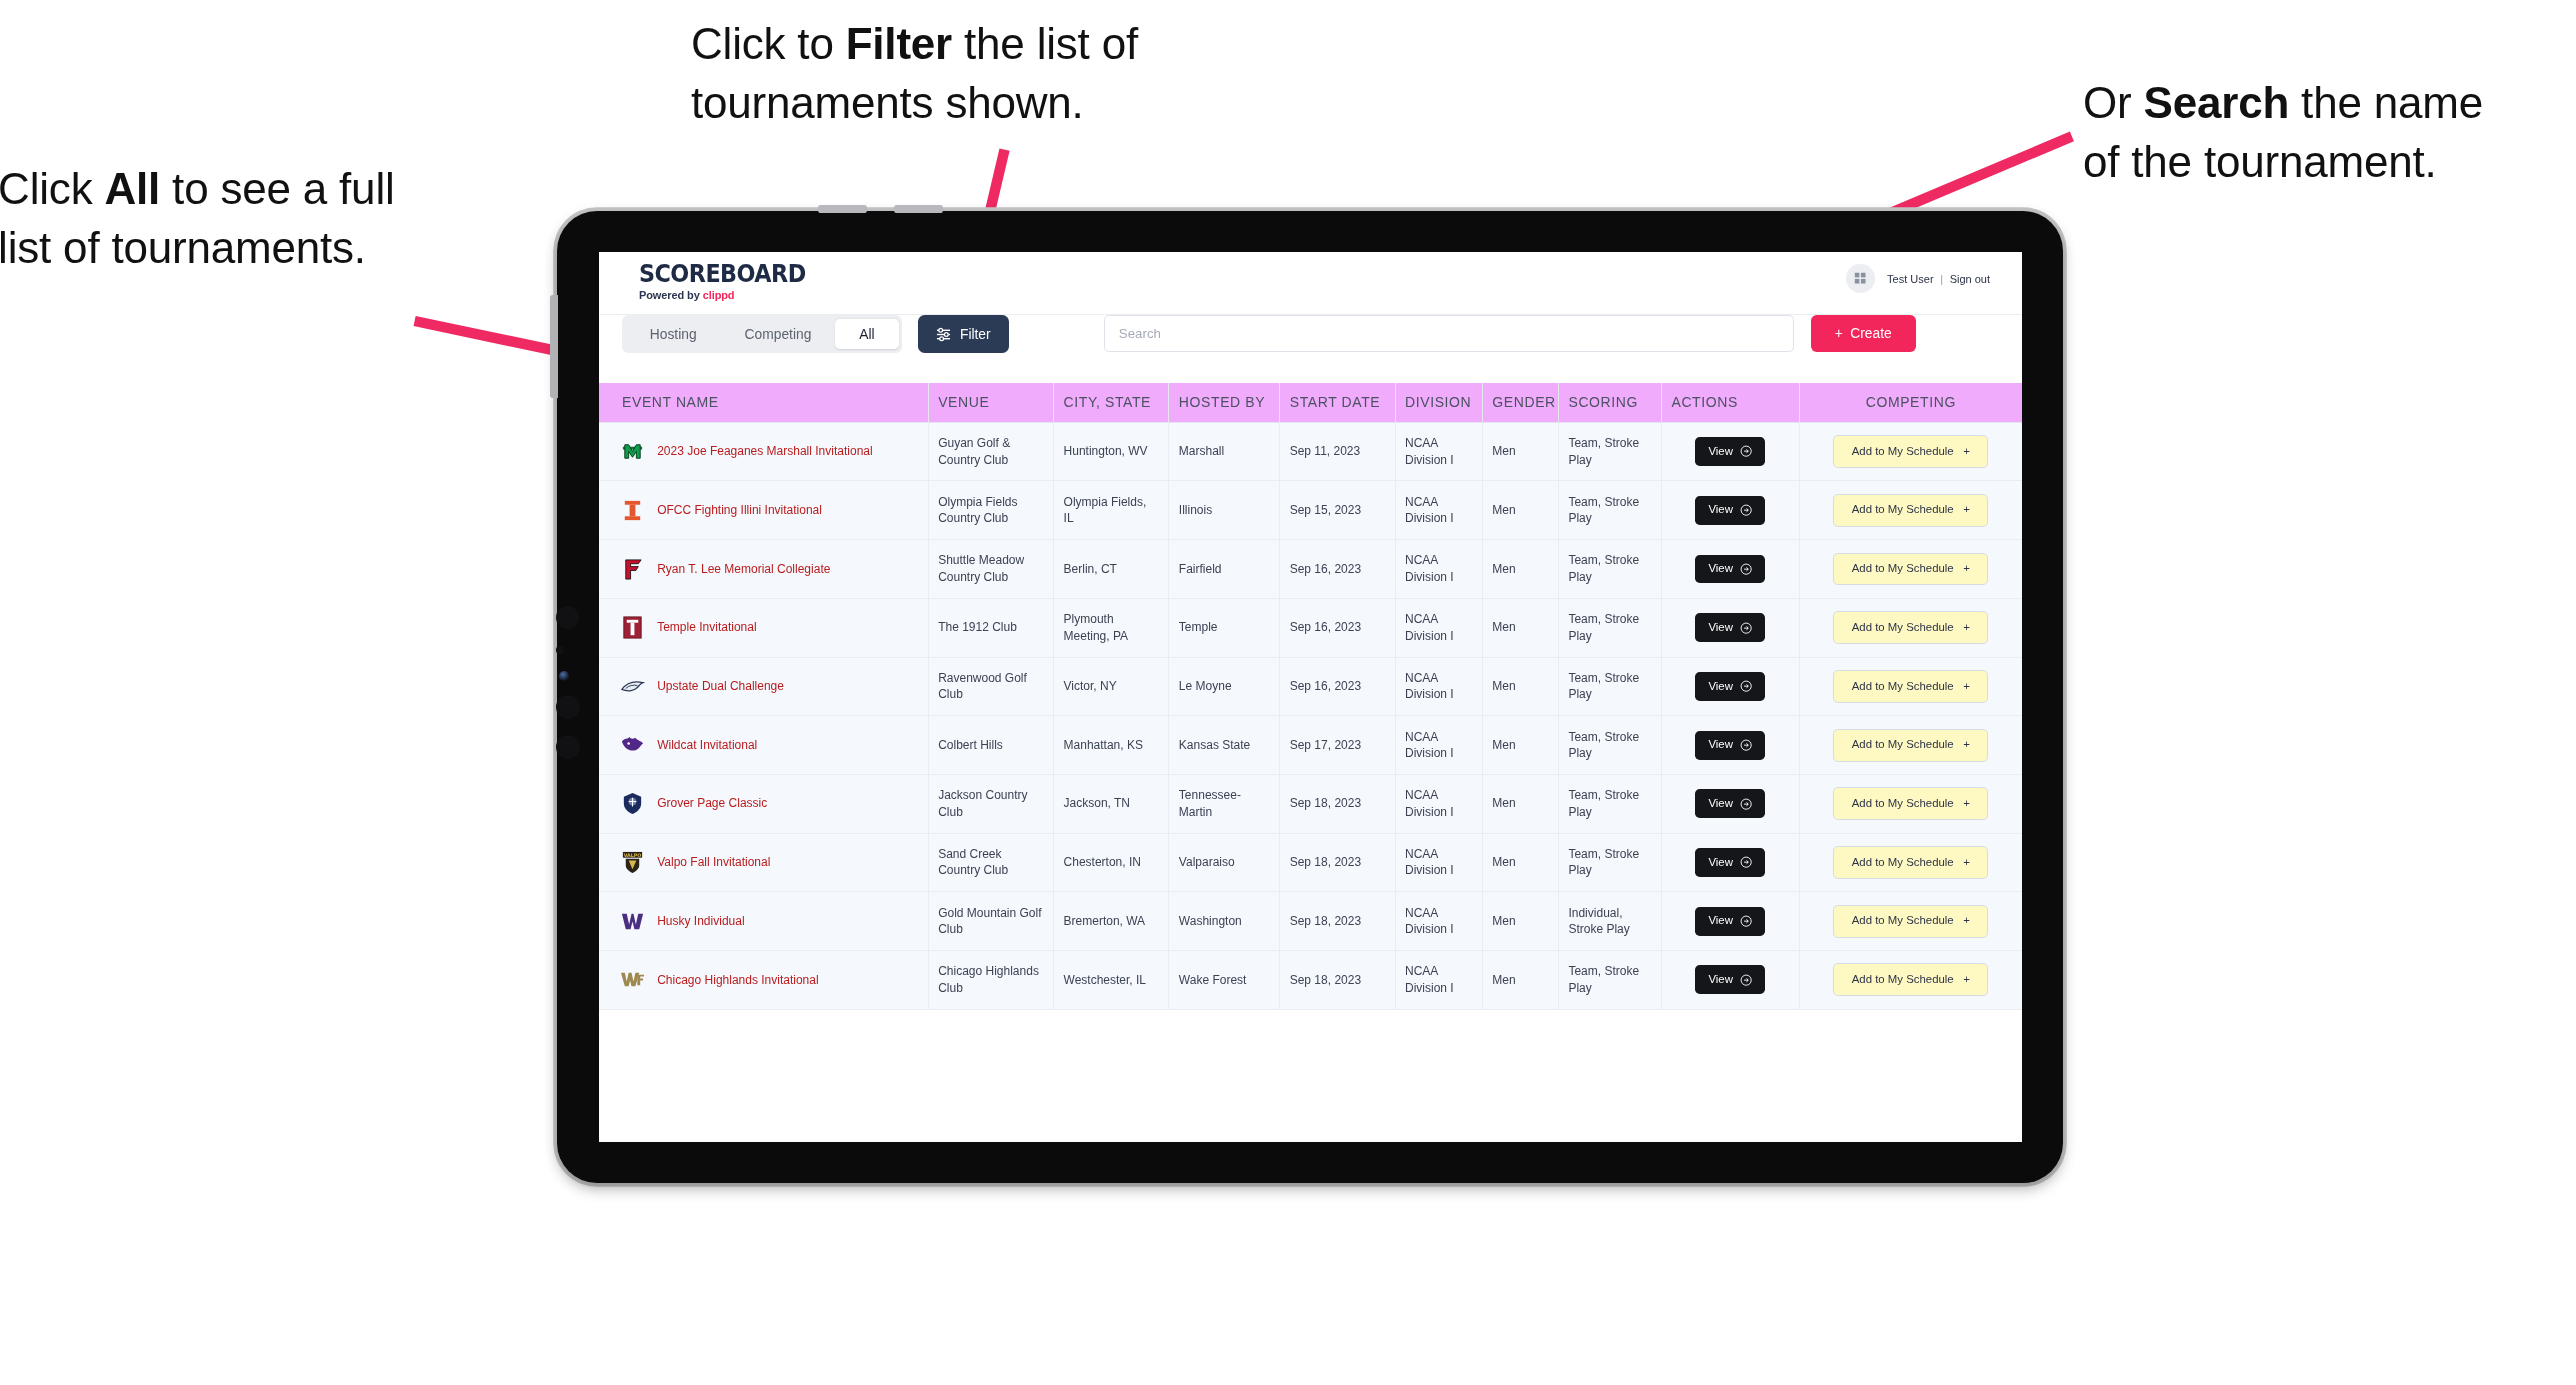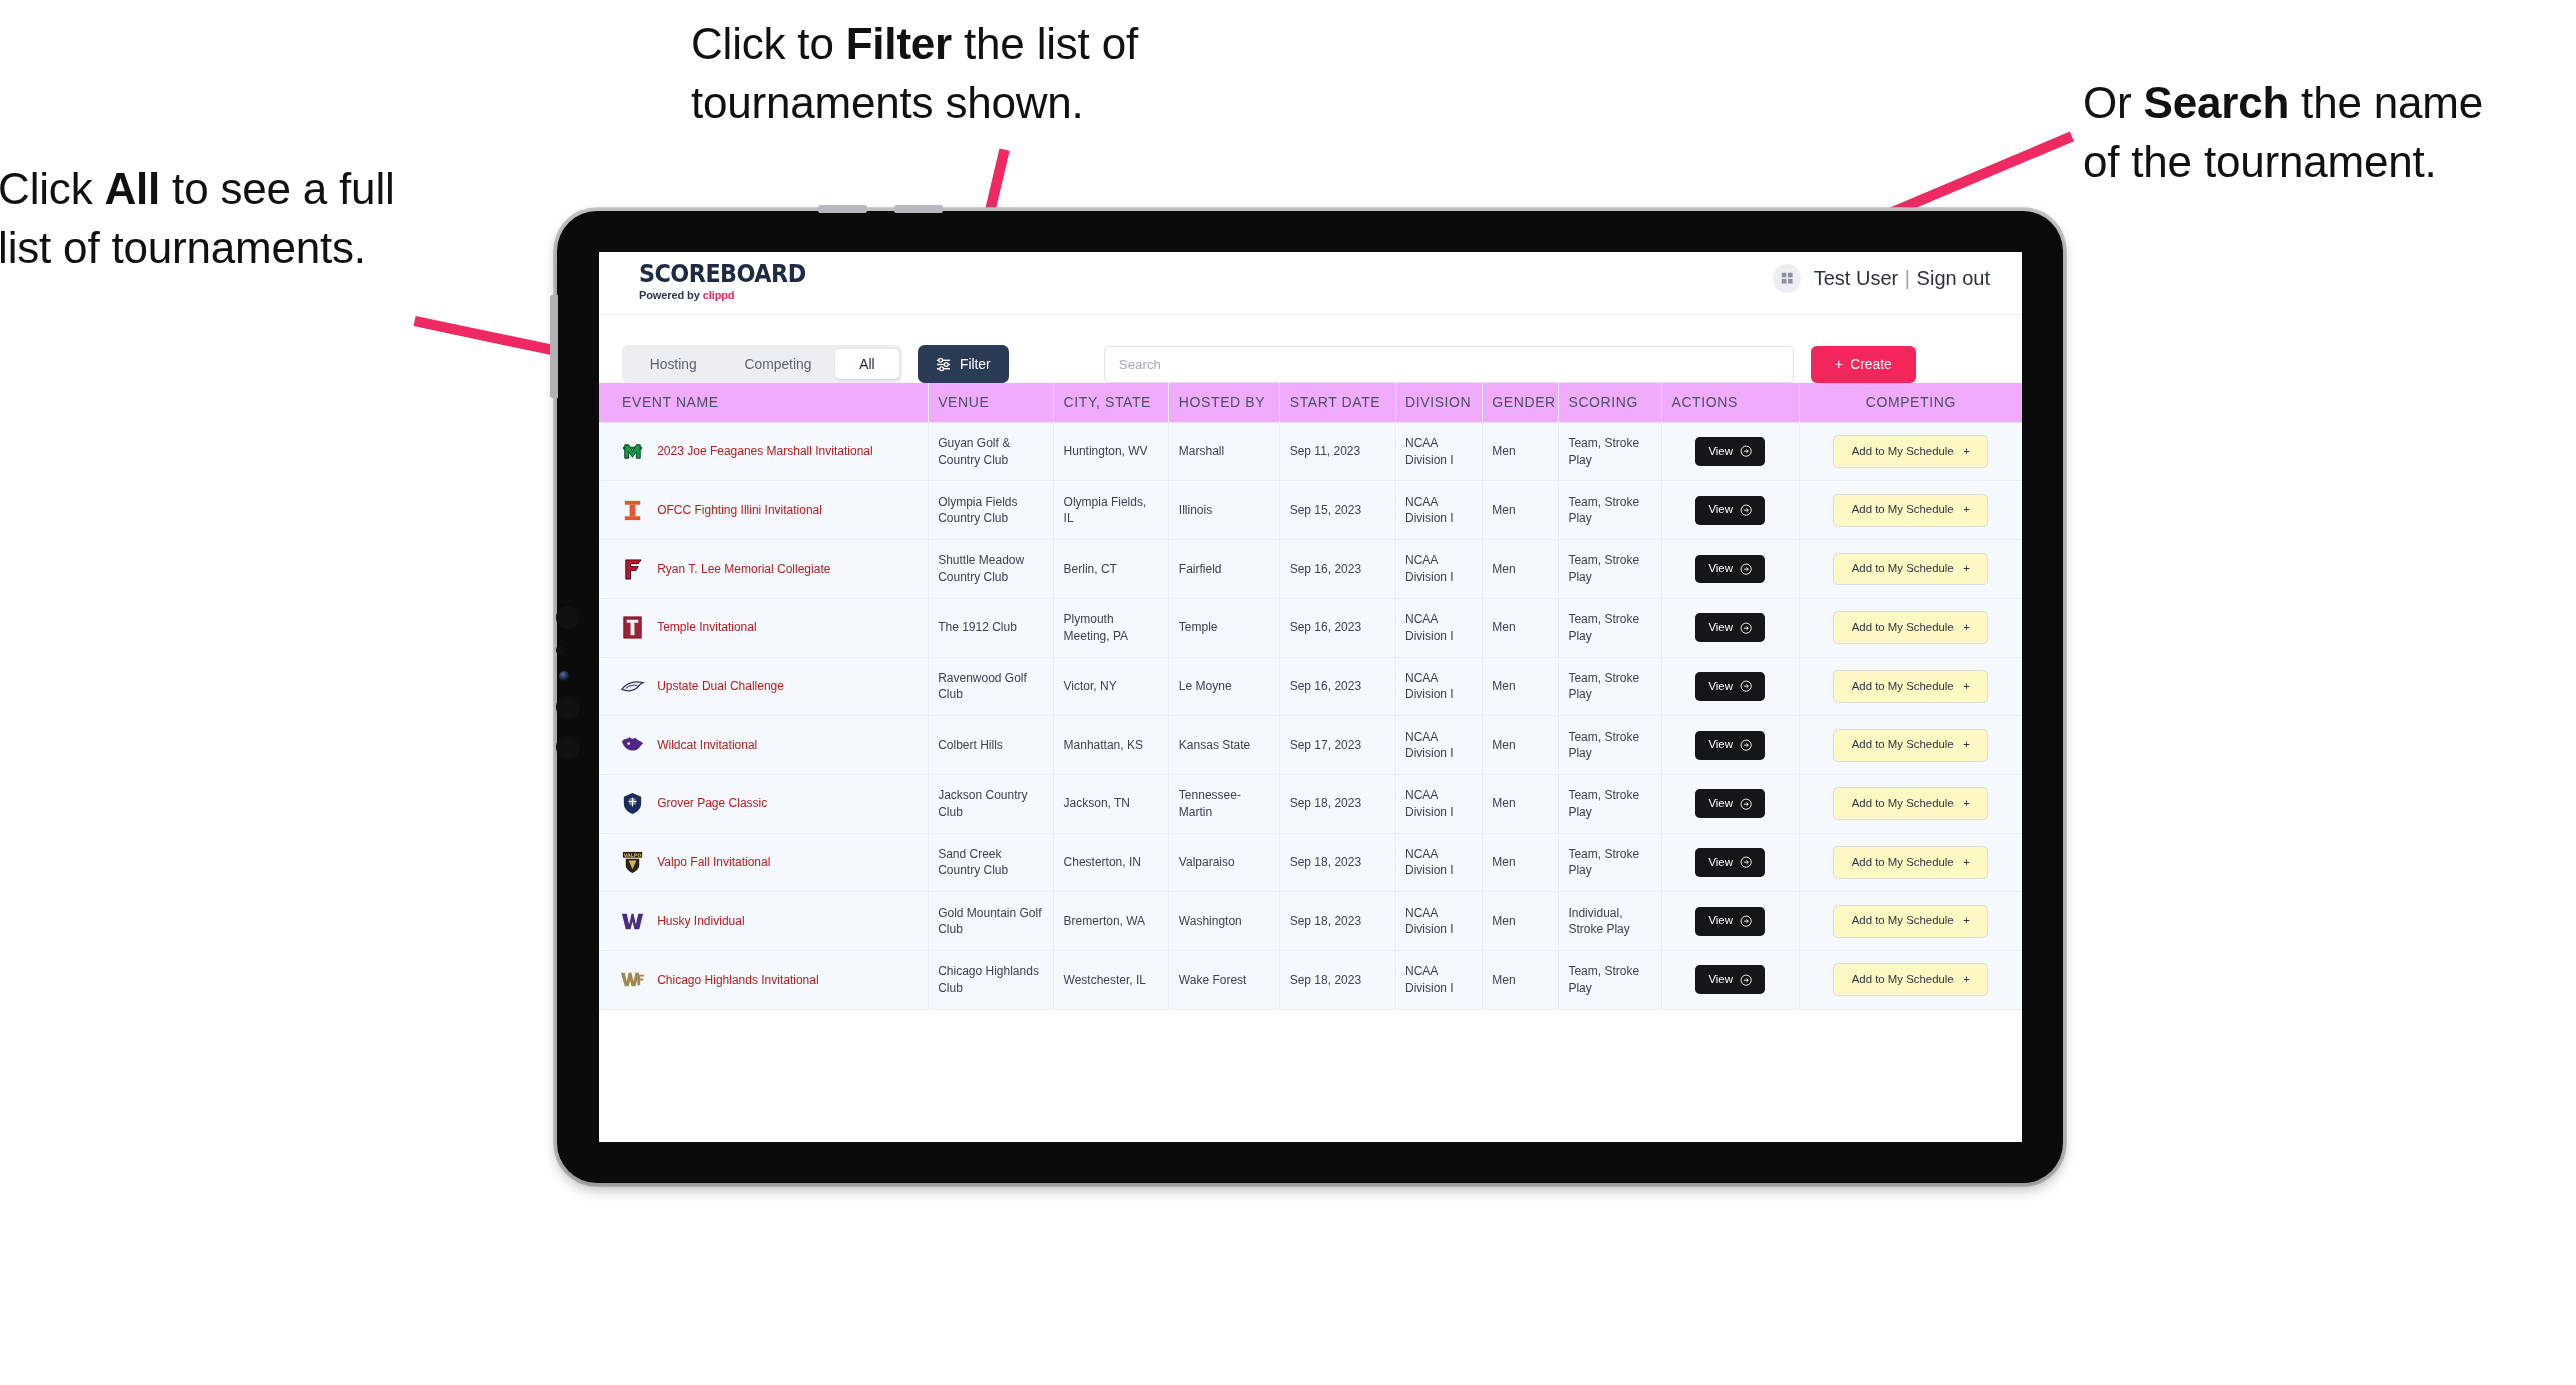--- a/index.html
+++ b/index.html
@@ -34,25 +34,25 @@
   .logo-sub{font-size:11px;font-weight:700;color:#2c3550;margin-top:2.8px;letter-spacing:-0.1px;}
   .logo-sub .brand{color:#f3265c;}
   .nav{display:flex;align-items:flex-start;padding-top:18px;gap:0;}
   .nav-item{font-size:14.7px;letter-spacing:0.9px;color:#2b3247;padding:0 23px 19px 23px;
     position:relative;cursor:pointer;}
   .nav-item.active:after{content:"";position:absolute;left:5.7px;right:5.7px;bottom:0;height:2.8px;background:#222a3e;}
   .user-zone{margin-left:auto;display:flex;align-items:center;gap:12.3px;padding:0 32px 0 0;height:53px;}
   .avatar{width:28.5px;height:28.5px;border-radius:50%;background:#eceef2;display:flex;align-items:center;
     justify-content:center;}
   .avatar svg{width:12.3px;height:12.3px;}
-  .user-text{font-size:20px;color:#2b3247;}
+  .user-text{font-size:11px;color:#2b3247;}
   .user-text .sep{color:#9aa0ad;margin:0 6.6px;}
   .user-text .signout{cursor:pointer;}
   
-  .toolbar{height:69px;background:#fff;display:flex;align-items:flex-end;padding:0 32px 0 23px;
+  .toolbar{height:69px;background:#fff;display:flex;align-items:flex-start;padding:0 32px 0 23px;
     box-sizing:border-box;border-top:0.9px solid #eceef1;}
   .seg{display:flex;background:#eceef1;border-radius:6.6px;padding:3.8px;height:38px;box-sizing:border-box;}
   .seg-item{display:flex;align-items:center;justify-content:center;font-size:13.8px;color:#5d6370;
     padding:0 24px;border-radius:4.7px;cursor:pointer;}
   .seg-item.active{background:#ffffff;color:#1c2231;box-shadow:0 0.9px 1.9px rgba(0,0,0,.12);}
   .filter-btn{margin-left:16px;height:38px;background:#2b3a55;color:#fff;border-radius:6.6px;display:flex;
     align-items:center;gap:8.5px;padding:0 18px;font-size:13.8px;cursor:pointer;}
   .filter-btn svg{width:15px;height:15px;}
   .search-box{margin-left:95px;flex:1;max-width:690px;height:37px;border:0.9px solid #dfe2e8;border-radius:4.7px;
     display:flex;align-items:center;padding:0 14.2px;box-sizing:border-box;background:#fff;cursor:text;}

